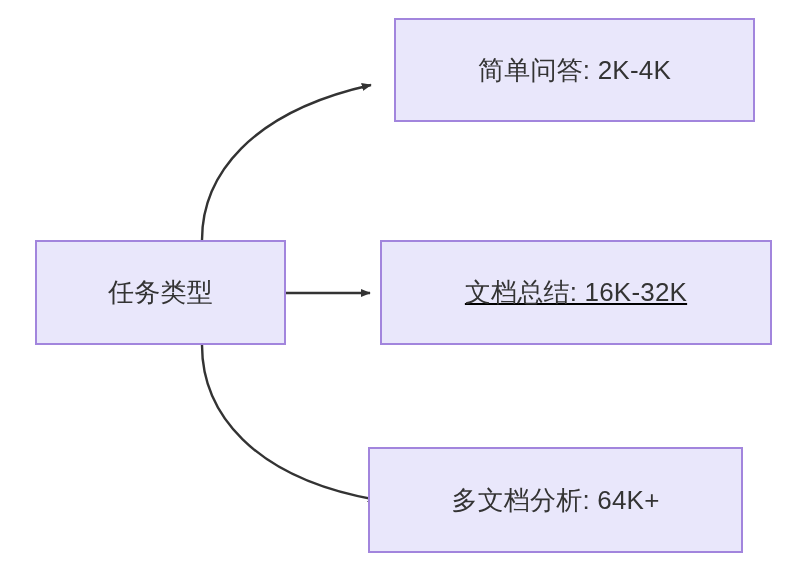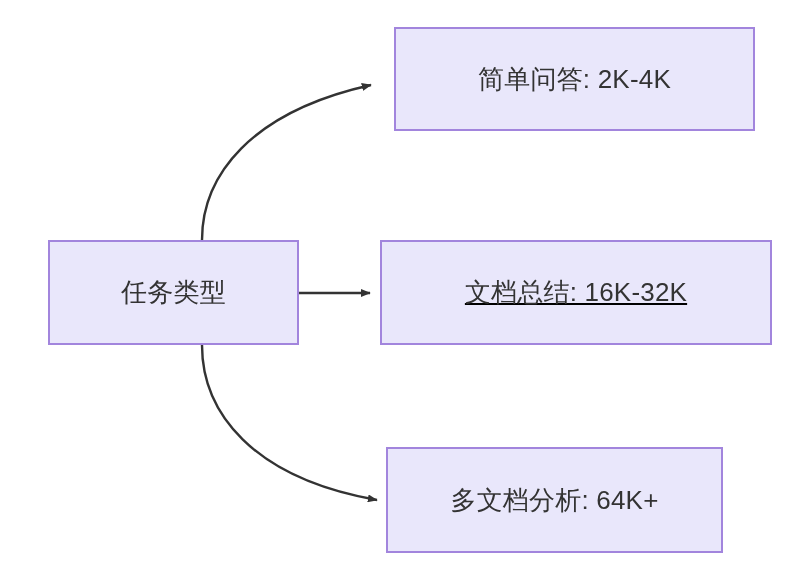--- a/index.html
+++ b/index.html
@@ -43,42 +43,42 @@
   }
   .node-label {
     color: #333333;
     font-size: 26px;
     line-height: 1.25;
     letter-spacing: 0.2px;
     white-space: nowrap;
     font-weight: 400;
   }
   #node-source {
-    left: 48px;
+    left: 35px;
     top: 240px;
     width: 251px;
     height: 105px;
   }
   #node-simple-qa {
     left: 394px;
-    top: 27px;
+    top: 18px;
     width: 361px;
     height: 104px;
   }
   #node-doc-summary {
     left: 380px;
     top: 240px;
     width: 392px;
     height: 105px;
     text-decoration: underline;
   }
   #node-multi-doc {
-    left: 386px;
+    left: 368px;
     top: 447px;
-    width: 337px;
+    width: 375px;
     height: 106px;
   }
 </style>
 </head>
 <body>
 
 <div id="diagram-root">
 
   <svg id="edge-layer" width="787" height="572" viewBox="0 0 787 572" aria-hidden="true">
     <defs>

